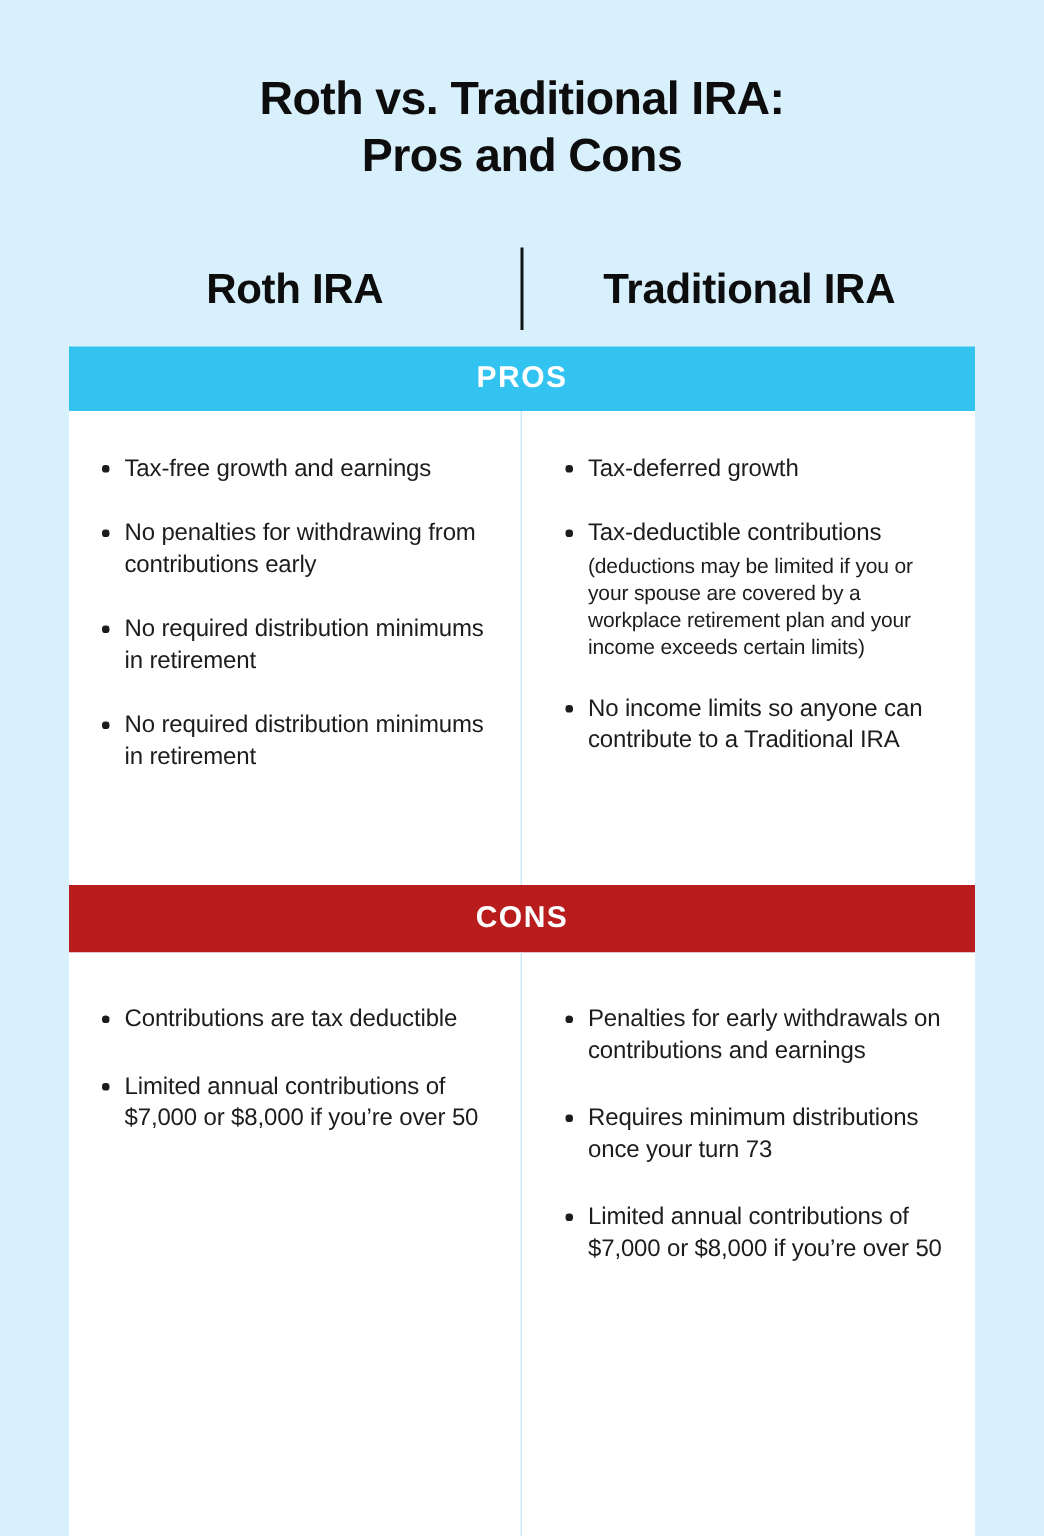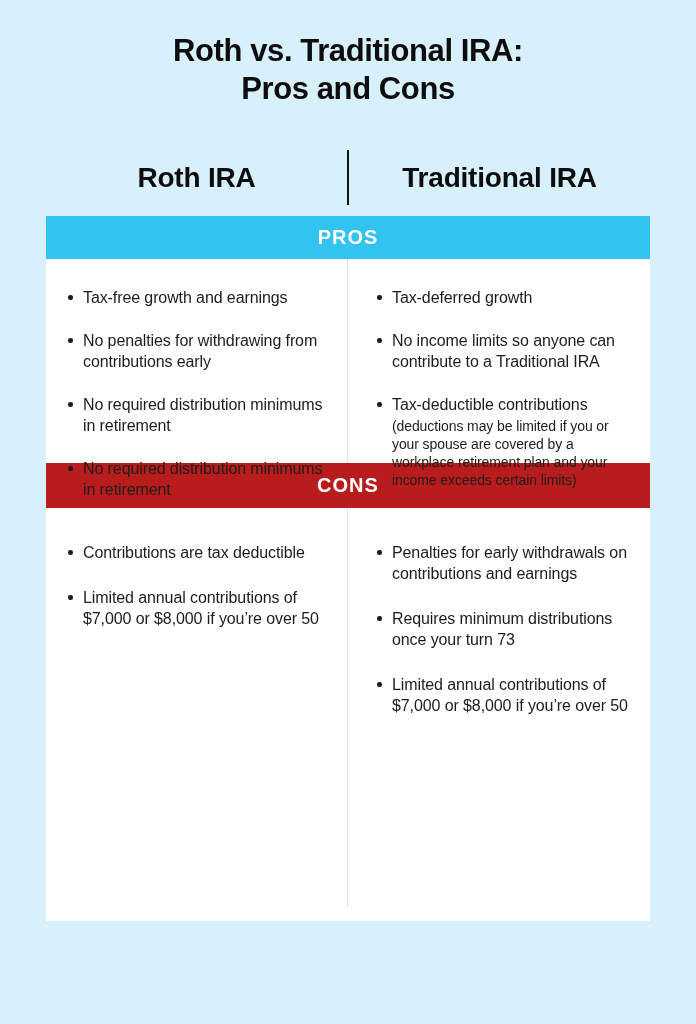--- a/index.html
+++ b/index.html
@@ -7,21 +7,21 @@
   body {
     width: 696px;
     height: 1024px;
     background: #D8EFFC;
     font-family: "Liberation Sans", sans-serif;
     color: #1C1C1C;
     overflow: hidden;
     position: relative;
   }
   .title {
-    margin: 32px auto 0;
+    margin: 47px auto 0;
     text-align: center;
     font-size: 31px;
     line-height: 38px;
     font-weight: 700;
     color: #0D0D0D;
     letter-spacing: -0.4px;
   }
   .header-row {
     margin: 42px 46px 11px;
     height: 55px;
@@ -52,21 +52,21 @@
     font-weight: 700;
     letter-spacing: 1px;
   }
   .band.pros { background: #33C3F0; }
   .band.cons { background: #b91c1c; height: 45px; }
   .panel {
     background: #FFFFFF;
     position: relative;
     display: flex;
   }
-  .panel.pros-panel { height: 204px; }
+  .panel.pros-panel { height: 316px; }
   .panel.cons-panel { height: 413px; }
   .v-divider {
     position: absolute;
     left: 301px;
     top: 0;
     bottom: 0;
     width: 1px;
     background: #CDE9F8;
   }
   .cons-panel .v-divider { bottom: 14px; }
@@ -127,25 +127,25 @@
     <div class="panel pros-panel">
       <div class="v-divider"></div>
       <ul class="col left">
         <li><span>Tax-free growth and earnings</span></li>
         <li><span>No penalties for withdrawing from contributions early</span></li>
         <li><span>No required distribution minimums in retirement</span></li>
         <li><span>No required distribution minimums in retirement</span></li>
       </ul>
       <ul class="col right">
         <li><span>Tax-deferred growth</span></li>
-        <li><span>No income limits so anyone can contribute to a Traditional IRA</span></li>
         <li>
           <span>Tax-deductible contributions</span>
           <span class="note">(deductions may be limited if you or your spouse are covered by a workplace retirement plan and your income exceeds certain limits)</span>
         </li>
+        <li><span>No income limits so anyone can contribute to a Traditional IRA</span></li>
       </ul>
     </div>
 
     <div class="band cons">CONS</div>
 
     <div class="panel cons-panel">
       <div class="v-divider"></div>
       <ul class="col left">
         <li><span>Contributions are tax deductible</span></li>
         <li><span>Limited annual contributions of $7,000 or $8,000 if you’re over 50</span></li>

